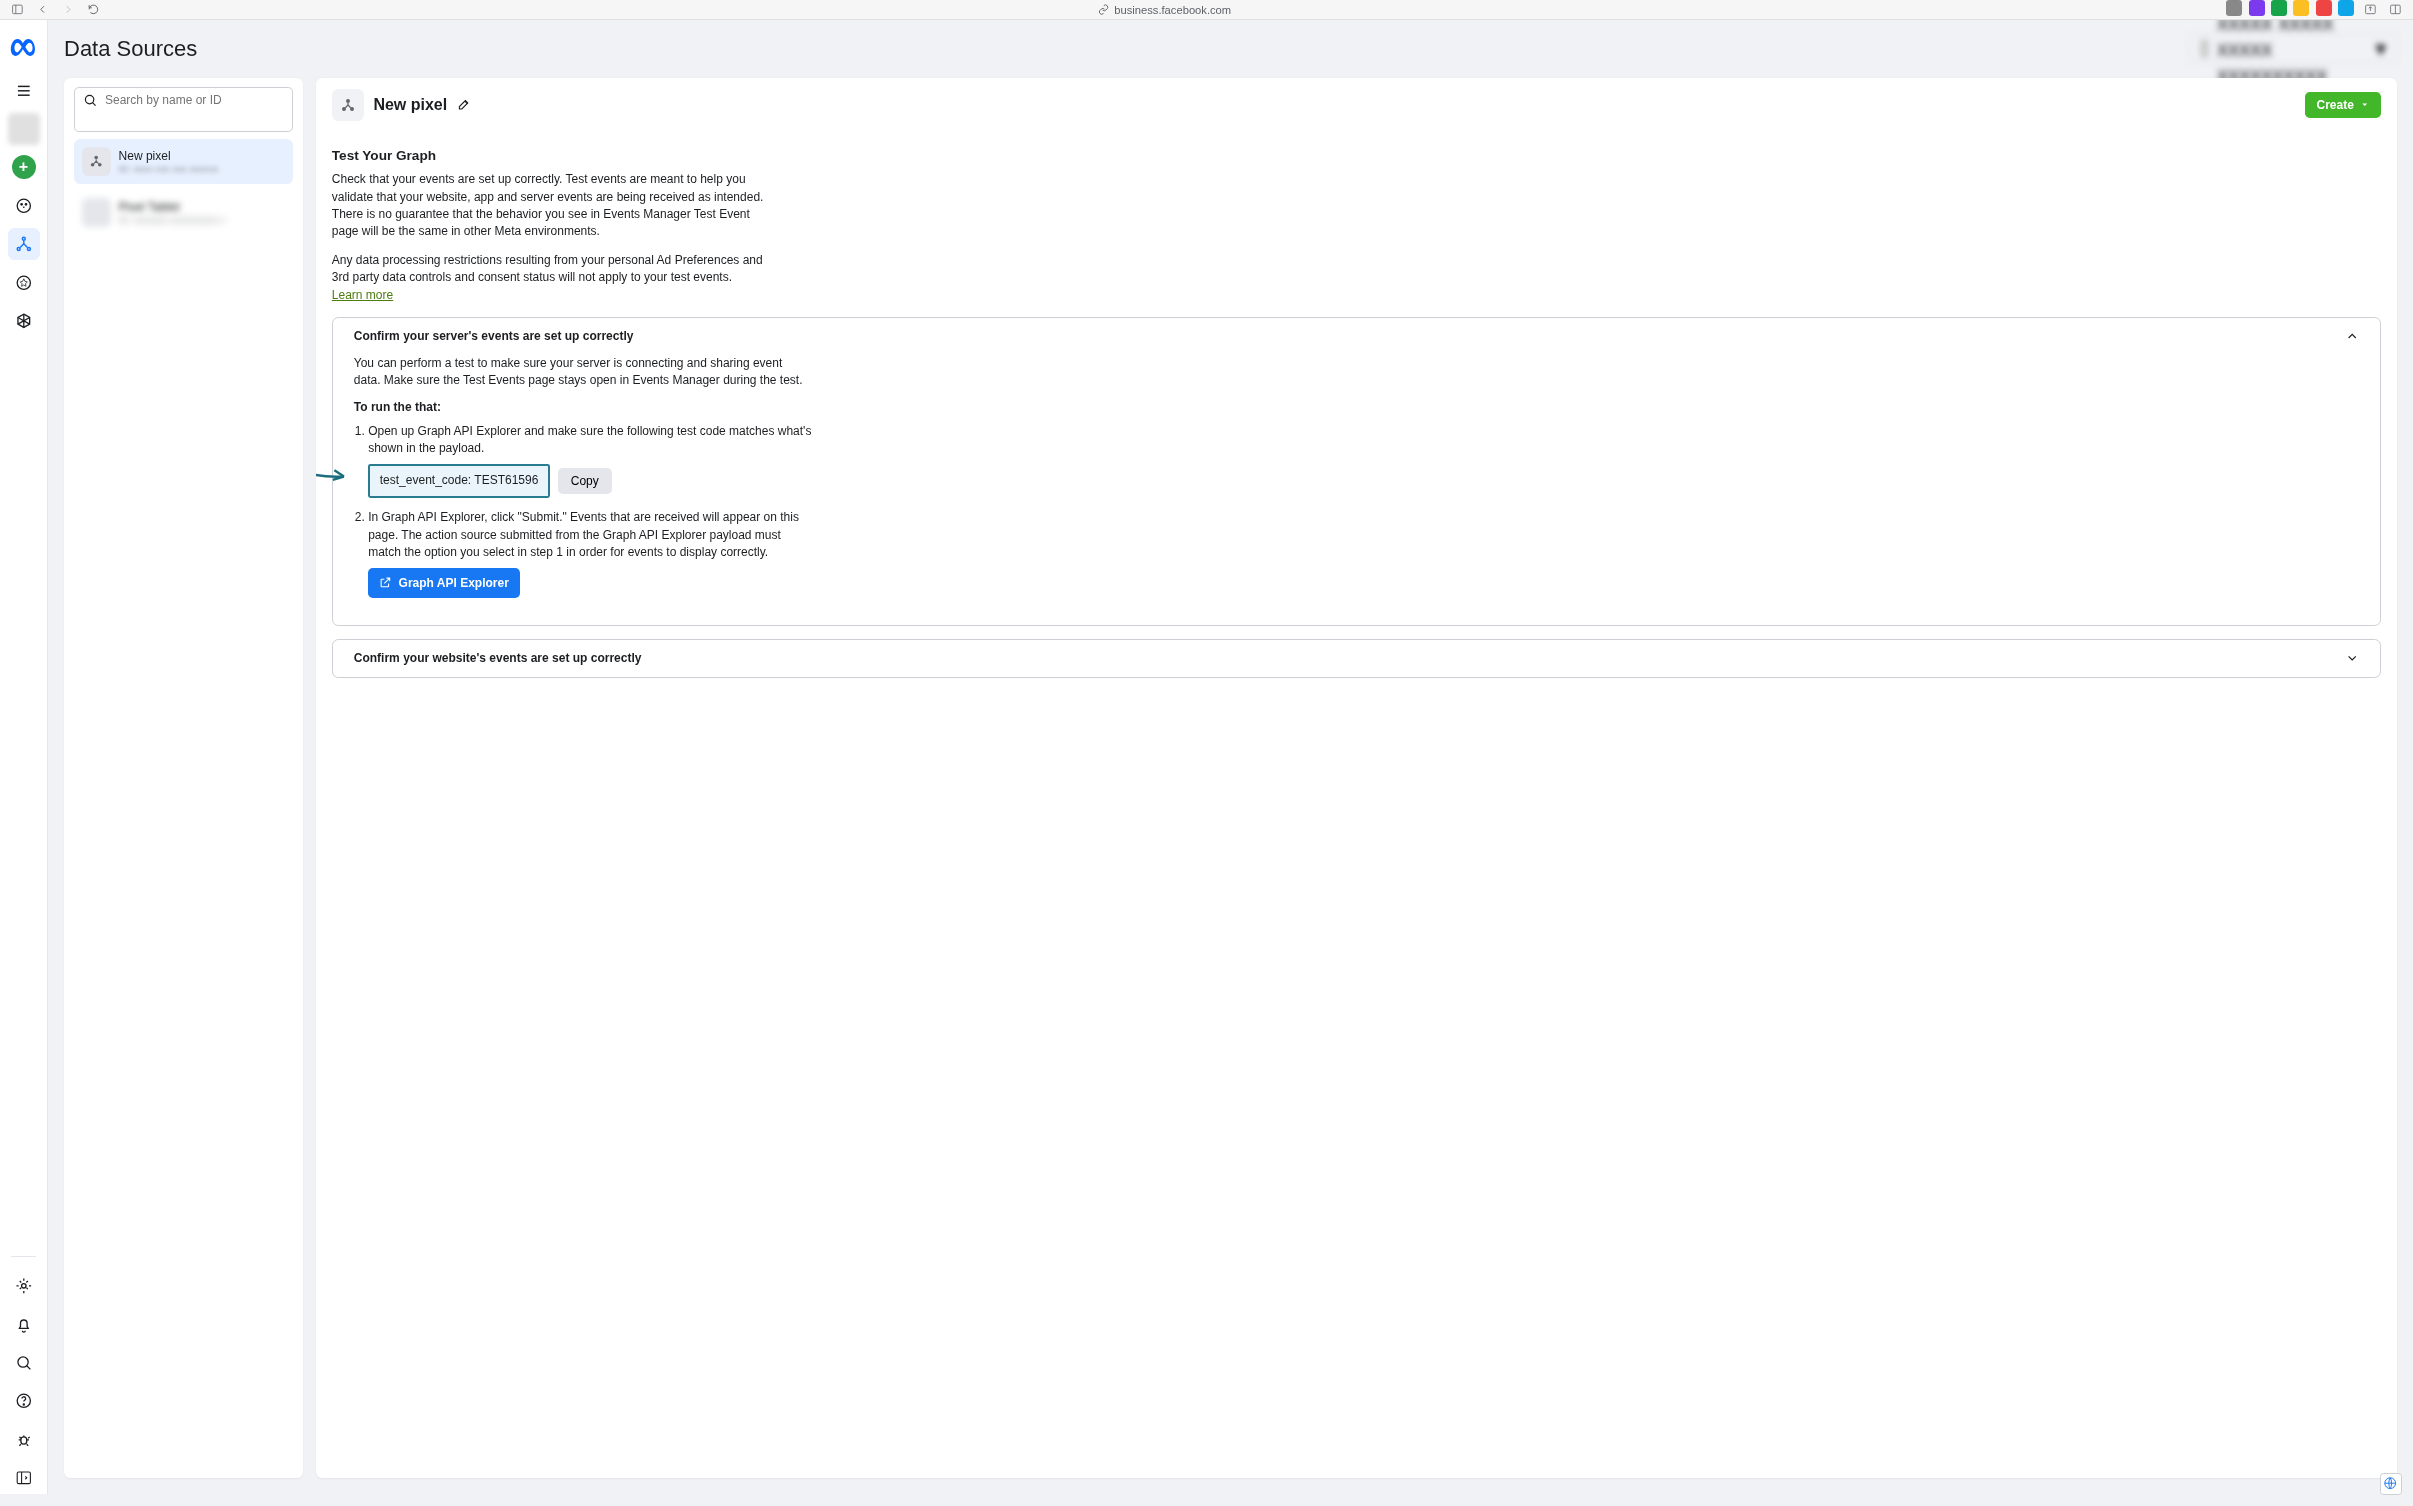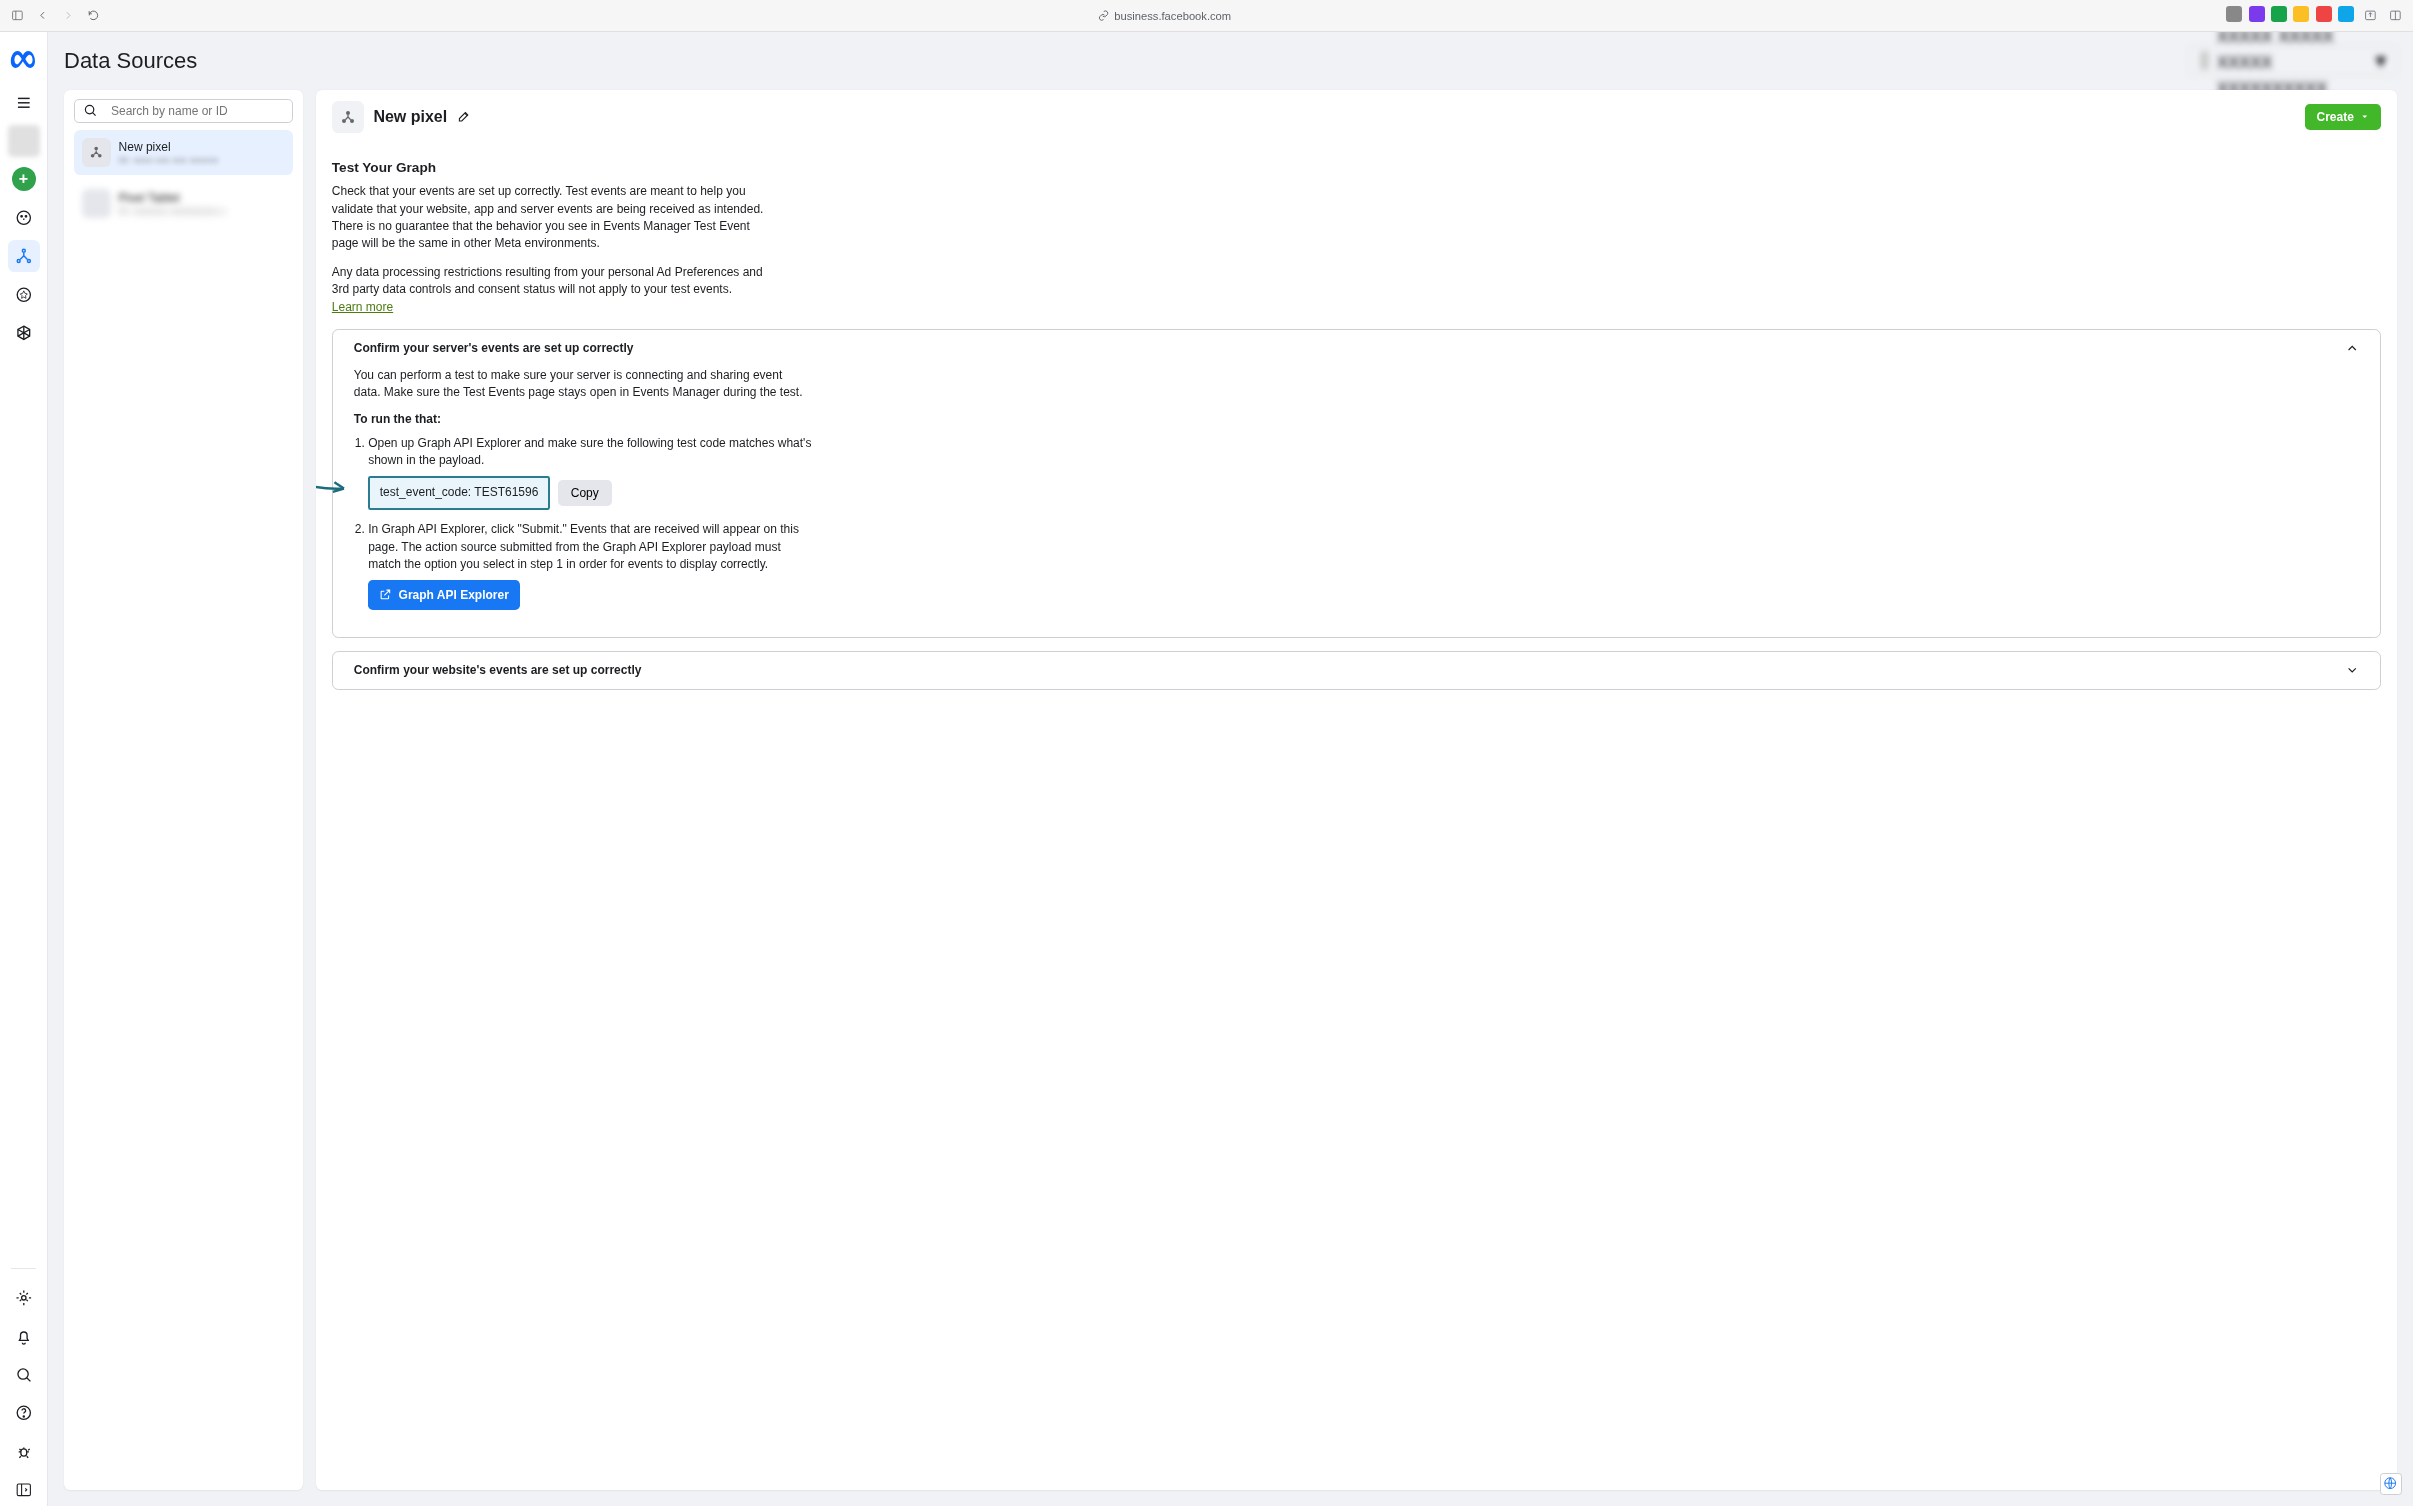--- a/index.html
+++ b/index.html
@@ -1,19 +1,19 @@
 <!DOCTYPE html>
 <html style="font-size:12.8px"><head>
 <meta charset="utf-8">
 <style>
 * { box-sizing: border-box; margin: 0; padding: 0; }
 body { font-family: -apple-system, BlinkMacSystemFont, "Segoe UI", Helvetica, Arial, sans-serif; background: #f0f2f5; color: #1c1e21; font-size: 11.2px; }
 
 
-.browser-chrome { height: 32px; background: #f6f6f7; border-bottom: 0.8px solid #e0e0e0; display: flex; align-items: center; padding: 0 8px; gap: 6.4px; }
+.browser-chrome { height: 20px; background: #f6f6f7; border-bottom: 0.8px solid #e0e0e0; display: flex; align-items: center; padding: 0 8px; gap: 6.4px; }
 .chrome-btn { width: 19px; height: 19px; display: flex; align-items: center; justify-content: center; color: #5f6368; border-radius: 3.2px; }
 .chrome-btn svg { width: 12.8px; height: 12.8px; }
 .chrome-url { flex: 1; display: flex; justify-content: center; align-items: center; gap: 4.8px; font-size: 11.2px; color: #5f6368; }
 .chrome-ext { display: flex; gap: 6.4px; }
 .chrome-ext-item { width: 16px; height: 16px; border-radius: 3.2px; }
 
 
 .app { display: flex; height: calc(100vh - 32px); }
 .nav-rail { width: 48px; background: #fff; border-right: 0.8px solid #e4e6eb; display: flex; flex-direction: column; align-items: center; padding-top: 12.8px; gap: 6.4px; }
 .nav-rail .logo { width: 29px; height: 29px; margin-bottom: 6.4px; }
@@ -25,21 +25,21 @@
 .nav-account { width: 32px; height: 32px; background: #e0e0e0; border-radius: 4.8px; filter: blur(2.4px); }
 .nav-add { width: 24px; height: 24px; background: #31a24c; border-radius: 50%; display: flex; align-items: center; justify-content: center; color: #fff; font-size: 16px; font-weight: bold; }
 
 
 .main { flex: 1; display: flex; flex-direction: column; padding: 0 16px 16px 16px; overflow: hidden; }
 .page-title { font-size: 22px; font-weight: 400; padding: 14.4px 0; display: flex; justify-content: space-between; align-items: center;}
 .account-selector { display:flex; align-items:center; gap:8px; background:#f0f2f5; border:0.8px solid #ddd; border-radius:4.8px; padding:4.8px 9.6px; filter: blur(3.2px); width: 208px; height: 29px; }
 
 .panels { display: flex; gap: 12.8px; flex: 1; min-height: 0; }
 .left-panel { width: 239px; background: #fff; border-radius: 6.4px; padding: 9.6px; box-shadow: 0 0.8px 1.6px rgba(0,0,0,0.06); }
-.search-box { display: flex; align-items: flex-end; gap: 14px; border: 0.8px solid #ccd0d5; border-radius: 4.8px; padding: 4.8px 8px; height: 24px; }
+.search-box { display: flex; align-items: flex-start; gap: 8px; border: 0.8px solid #ccd0d5; border-radius: 4.8px; padding: 4.8px 8px; height: 45px; }
 .search-box input { border: none; outline: none; flex: 1; font-size: 12px; background: transparent; }
 .list-item { display: flex; align-items: center; gap: 8px; padding: 8px; border-radius: 6.4px; margin-top: 6.4px; }
 .list-item.selected { background: #e7f0ff; }
 .list-icon { width: 29px; height: 29px; background: #e4e6eb; border-radius: 6.4px; display: flex; align-items: center; justify-content: center; }
 .list-text .name { font-size: 12px; font-weight: 500; color:#1c1e21; }
 .list-text .id { font-size: 9.6px; color: #8a8d91; filter: blur(2.4px); }
 .blurred-row { filter: blur(3.2px); }
 
 .right-panel { flex: 1; background: #fff; border-radius: 6.4px; box-shadow: 0 0.8px 1.6px rgba(0,0,0,0.06); display: flex; flex-direction: column; position: relative; overflow-y: auto; }
 .panel-header { display: flex; justify-content: space-between; align-items: center; padding: 11.2px 16px; }

